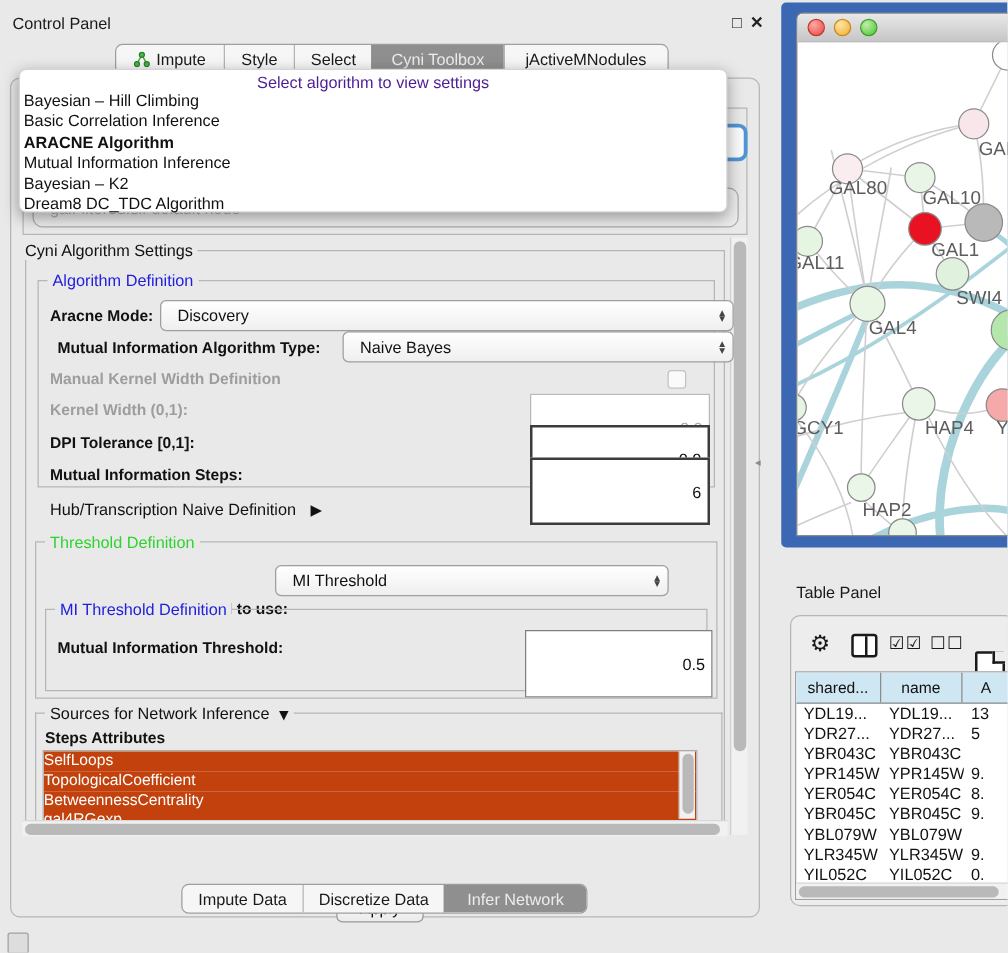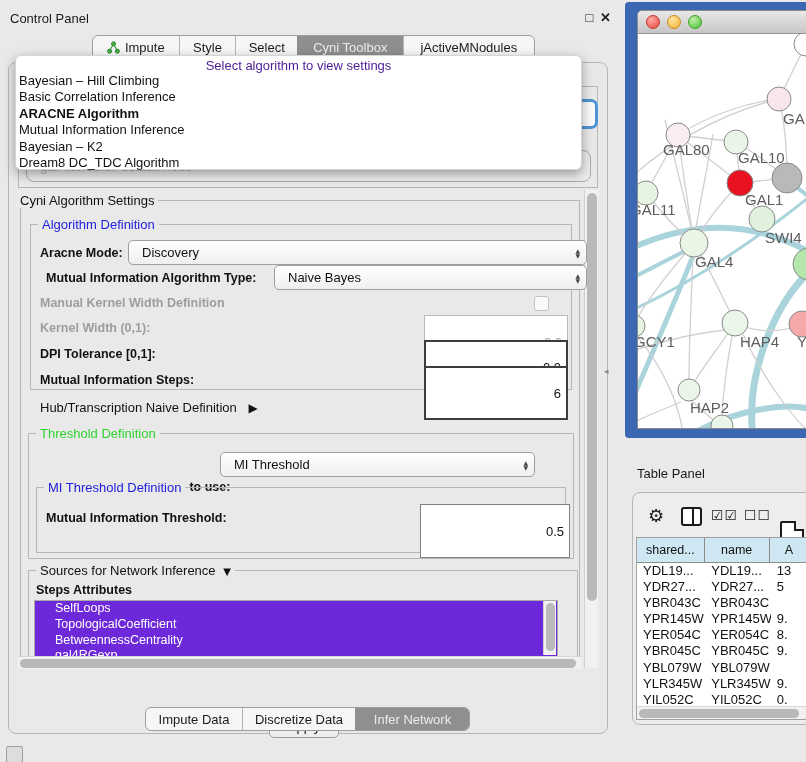--- a/index.html
+++ b/index.html
@@ -26,21 +26,21 @@
   .combo-arrows{display:flex;flex-direction:column;align-items:center;font-size:6px;line-height:5px;color:#444;font-family:"DejaVu Sans",sans-serif;}
   .tfield{background:#fff;font-size:13px;text-align:right;display:flex;align-items:center;justify-content:flex-end;padding:16px 5px;}
   .tfield.strong{border:2px solid #3c3c3c;}
   .tfield.mid{border:1px solid #808080;}
   .tfield.dis{border:1px solid #b9b9b9;color:#a8a8a8;}
   .checkbox{width:13px;height:13px;border:1px solid #c2c2c2;border-radius:3px;background:#fafafa;}
   .vsb-track{background:#f1f1f1;border-left:1px solid #d0d0d0;}
   .sb-thumb{background:#b9b9b9;border-radius:5px;}
   .hsb-track{background:#f1f1f1;border-top:1px solid #d8d8d8;}
   .attr-list{background:#fff;border:1px solid #aaa;overflow:hidden;}
-  .attr-item{height:15.8px;background:#6d28d9;color:#fff;font-size:12.5px;line-height:15.8px;padding-left:20px;}
+  .attr-item{height:15.8px;background:#c2410c;color:#fff;font-size:12.5px;line-height:15.8px;padding-left:0;}
   .btn{background:linear-gradient(#fdfdfd,#ececec);border:1px solid #9a9a9a;border-radius:5px;
        font-size:13px;display:flex;align-items:center;justify-content:center;margin-top:40px;}
   
   .popup{background:#fff;border-radius:6px;box-shadow:0 4px 12px rgba(0,0,0,.35);border:1px solid #d5d5d5;}
   .popup-prompt{font-size:13px;color:#4c1d95;text-align:center;padding-top:2px;height:15px;}
   .popup-item{font-size:13px;line-height:16.4px;padding-left:3px;white-space:nowrap;}
   .popup-item.bold{font-weight:bold;}
   
   .net-frame{background:#3b67b3;border-radius:4px 0 0 4px;}
   .net-window{background:#fff;border:1px solid #8a8a8a;border-radius:5px 0 0 0;overflow:hidden;}

